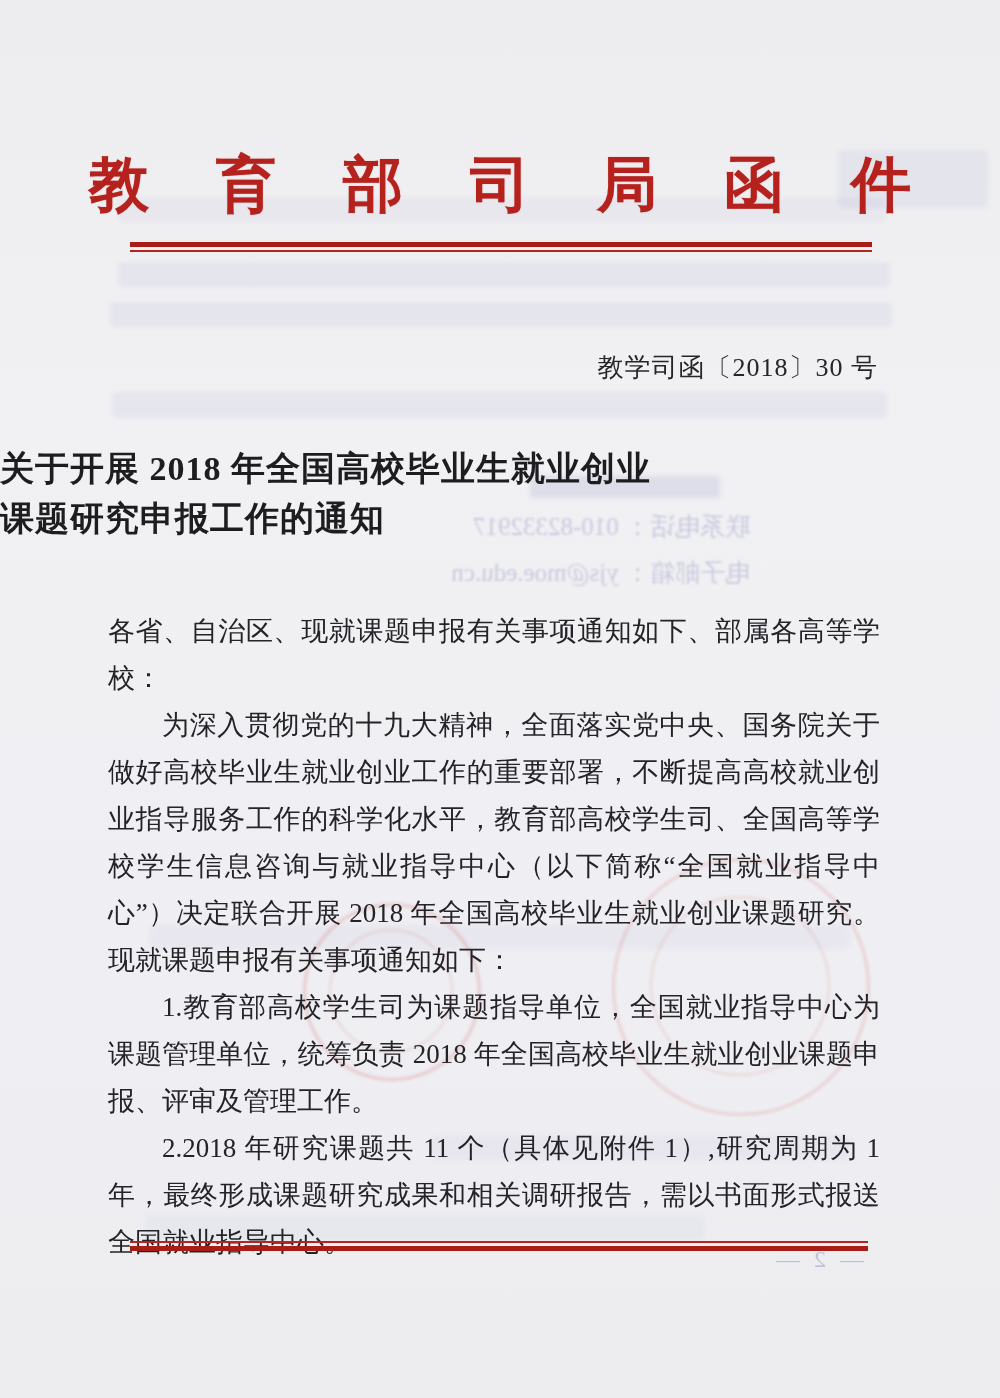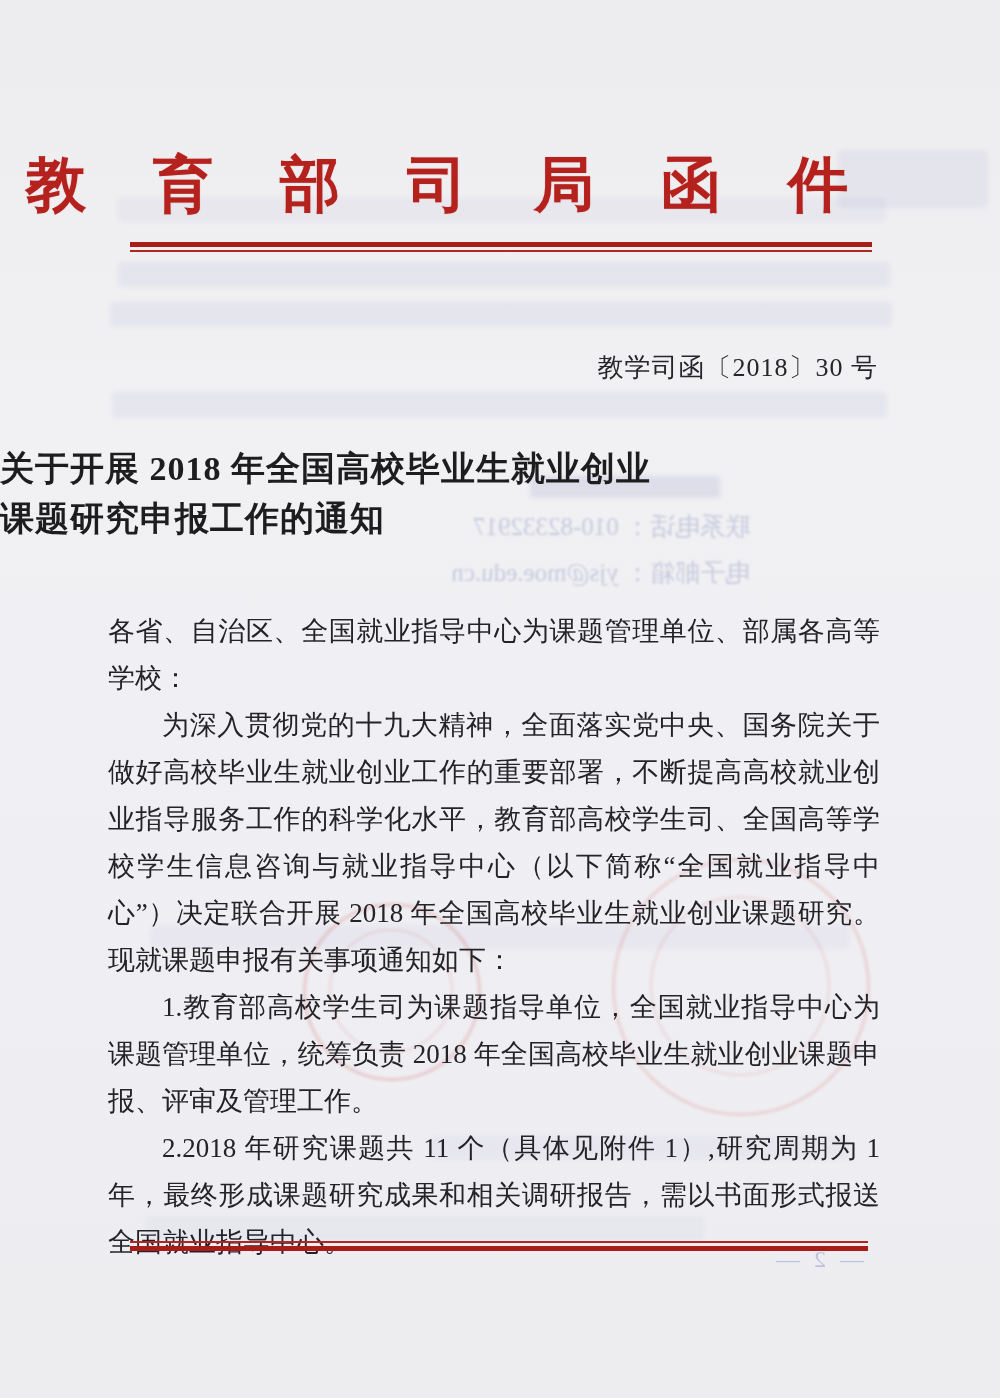--- a/index.html
+++ b/index.html
@@ -11,21 +11,21 @@
     position:relative;
     width:1000px;height:1398px;
     margin:0 auto;
     background:#efeef1;
     background-image:linear-gradient(180deg,#edecef 0%,#f1f0f3 30%,#efeef2 70%,#ededf0 100%);
     overflow:hidden;
   }
   
   .letterhead{
     position:absolute;left:0;top:145px;width:1000px;
-    text-align:left;
+    text-align:center;
     font-size:60px;font-weight:bold;
     letter-spacing:26px;padding-left:26px;box-sizing:border-box;
     color:#b5211c;
     text-shadow:0 0 1px rgba(181,33,28,.45);
     white-space:nowrap;
   }
   .rule-top{position:absolute;left:130px;top:242px;width:742px;}
   .rule-top .thick{height:5px;background:#a81d18;}
   .rule-top .gap{height:3px;}
   .rule-top .thin{height:2px;background:#b3251f;}
@@ -122,21 +122,21 @@
   </div>
 
   <div class="doc-number">教学司函〔2018〕30 号</div>
 
   <div class="notice-title">
     <div>关于开展 2018 年全国高校毕业生就业创业</div>
     <div>课题研究申报工作的通知</div>
   </div>
 
   <div class="body-text">
-    <p>各省、自治区、全国就业指导中心为课题管理单位、部属各高等学校：</p>
+    <p>各省、自治区、现就课题申报有关事项通知如下、部属各高等学校：</p>
     <p class="indent">为深入贯彻党的十九大精神，全面落实党中央、国务院关于做好高校毕业生就业创业工作的重要部署，不断提高高校就业创业指导服务工作的科学化水平，教育部高校学生司、全国高等学校学生信息咨询与就业指导中心（以下简称“全国就业指导中心”）决定联合开展 2018 年全国高校毕业生就业创业课题研究。现就课题申报有关事项通知如下：</p>
     <p class="indent">1.教育部高校学生司为课题指导单位，全国就业指导中心为课题管理单位，统筹负责 2018 年全国高校毕业生就业创业课题申报、评审及管理工作。</p>
     <p class="indent">2.2018 年研究课题共 11 个（具体见附件 1）,研究周期为 1 年，最终形成课题研究成果和相关调研报告，需以书面形式报送全国就业指导中心。</p>
   </div>
 
   <div class="rule-bottom">
     <div class="thin"></div>
     <div class="gap"></div>
     <div class="thick"></div>
   </div>

